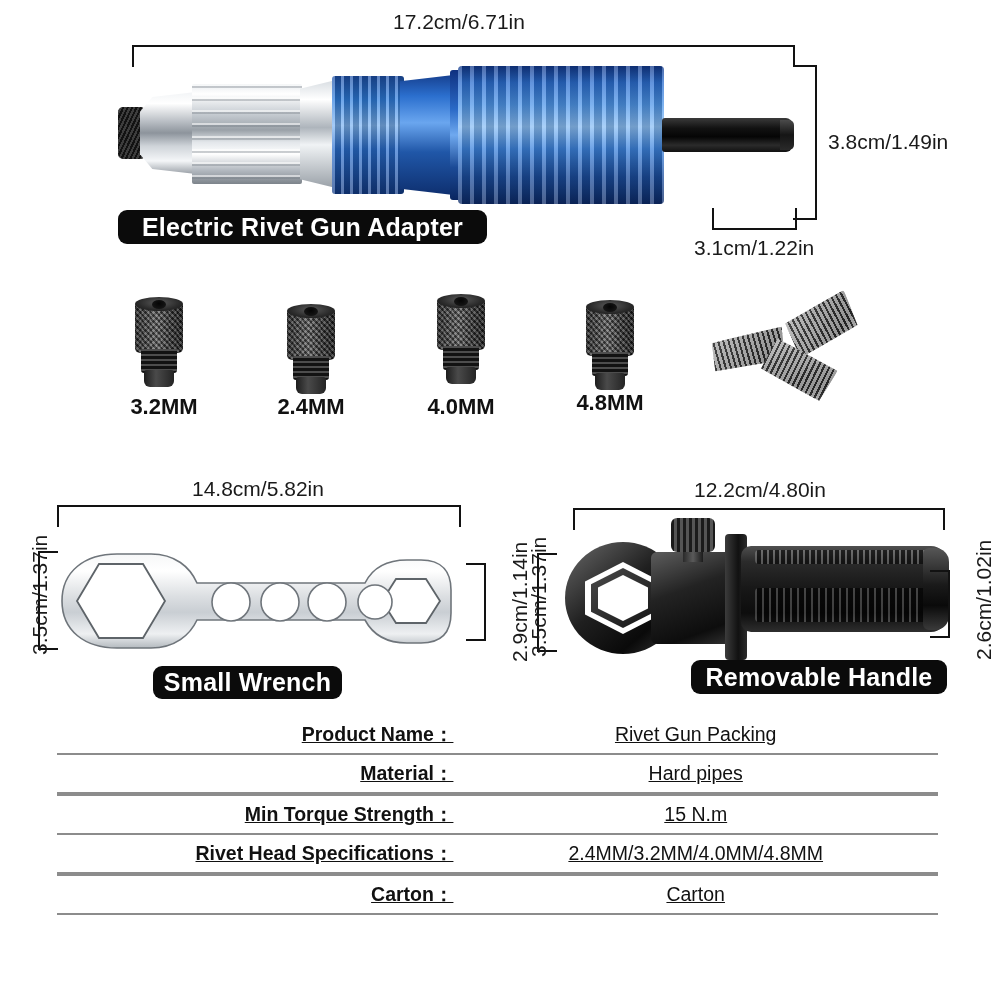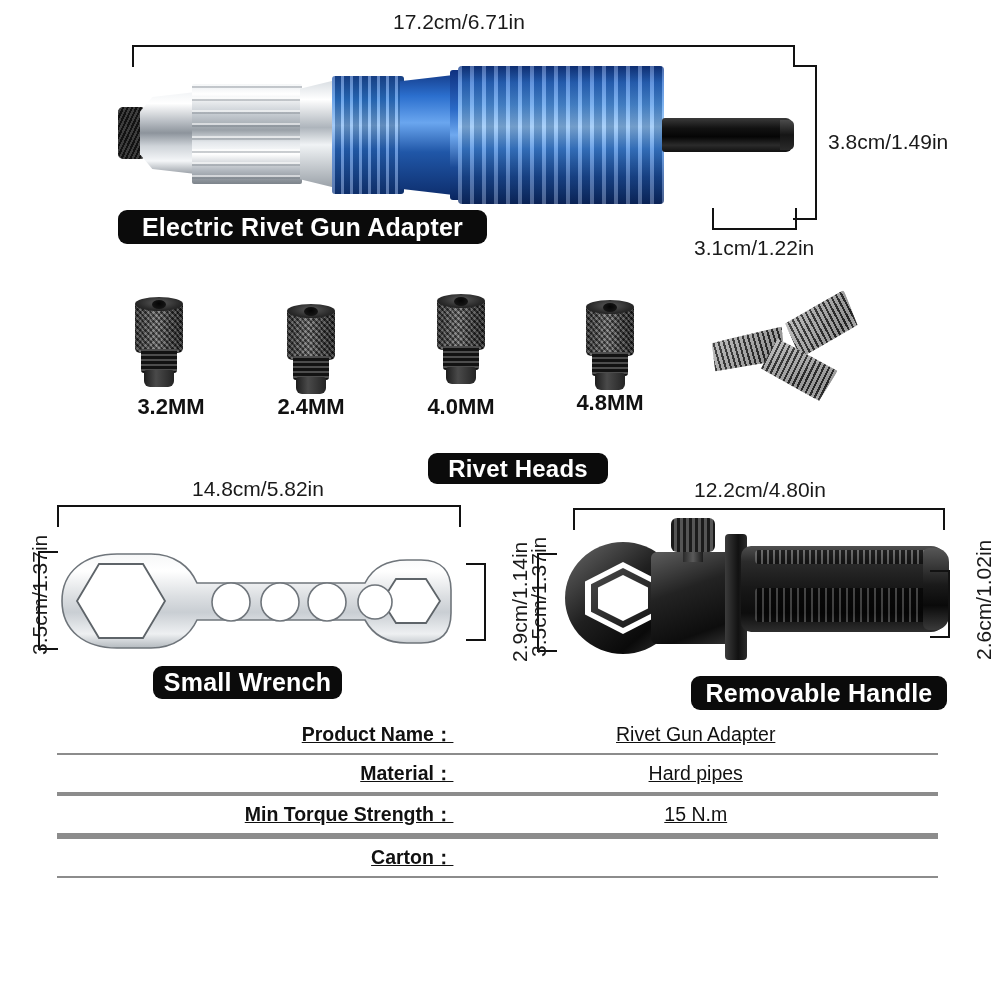--- a/index.html
+++ b/index.html
@@ -169,21 +169,21 @@
 
   <div class="abs pill" style="left:118px;top:210px;width:369px;height:34px;font-size:25px;">Electric Rivet Gun Adapter</div>
 
   <div class="rhead" style="left:131px;top:297px;">
     <div class="rh-knurl"></div>
     <div class="rh-top"></div>
     <div class="rh-bore"></div>
     <div class="rh-thread"></div>
     <div class="rh-tip"></div>
   </div>
-  <div class="abs mmlabel" style="left:113px;top:394px;width:116px;">3.2MM</div>
+  <div class="abs mmlabel" style="left:106px;top:394px;width:116px;">3.2MM</div>
 
   <div class="rhead" style="left:283px;top:304px;">
     <div class="rh-knurl"></div>
     <div class="rh-top"></div>
     <div class="rh-bore"></div>
     <div class="rh-thread"></div>
     <div class="rh-tip"></div>
   </div>
   <div class="abs mmlabel" style="left:253px;top:394px;width:116px;">2.4MM</div>
 
@@ -211,21 +211,20 @@
     </div>
   <div class="jaw" style="left:787px;top:304px;width:70px;height:40px;transform:rotate(-28deg);
        clip-path:polygon(4% 6%,100% 0,94% 94%,0 100%);border-radius:3px;">
       <div class="teeth"></div>
     </div>
   <div class="jaw" style="left:764px;top:351px;width:70px;height:38px;transform:rotate(26deg);
        clip-path:polygon(3% 0,100% 8%,95% 100%,0 90%);border-radius:3px;">
       <div class="teeth"></div>
     </div>
 
-  <div class="abs pill" style="left:428px;top:453px;width:180px;height:31px;font-size:24px;">Rivet Heads</div>
 
   <div class="abs vline" style="left:57px;top:505px;height:22px;"></div>
   <div class="abs hline" style="left:57px;top:505px;width:404px;"></div>
   <div class="abs vline" style="left:459px;top:505px;height:22px;"></div>
   <div class="abs dimtext" style="left:192px;top:477px;">14.8cm/5.82in</div>
 
   <div class="abs hline" style="left:38px;top:551px;width:20px;"></div>
   <div class="abs vline" style="left:38px;top:551px;height:99px;"></div>
   <div class="abs hline" style="left:38px;top:648px;width:20px;"></div>
   <div class="abs dimtext rot" style="left:28px;top:655px;">3.5cm/1.37in</div>
@@ -285,41 +284,46 @@
     <div class="hd hd-grip-rib-top"></div>
     <div class="hd hd-grip-rib-bot"></div>
     <div class="hd hd-endcap"></div>
   </div>
 
   <div class="abs hline" style="left:930px;top:570px;width:20px;"></div>
   <div class="abs vline" style="left:948px;top:570px;height:68px;"></div>
   <div class="abs hline" style="left:930px;top:636px;width:20px;"></div>
   <div class="abs dimtext rot" style="left:972px;top:660px;">2.6cm/1.02in</div>
 
-  <div class="abs pill" style="left:691px;top:676px;width:256px;height:34px;font-size:25px;">Removable Handle</div>
+  <div class="abs pill" style="left:691px;top:660px;width:256px;height:34px;font-size:25px;">Removable Handle</div>
 
   <div class="spec-table">
 
   <div class="spec-row">
         <div class="spec-key">Product Name：</div>
-        <div class="spec-val">Rivet Gun Adapter</div>
+        <div class="spec-val">Rivet Gun Packing</div>
       </div>
       <div class="spec-rule"></div>
       <div class="spec-row">
         <div class="spec-key">Material：</div>
         <div class="spec-val">Hard pipes</div>
       </div>
       <div class="spec-rule"></div>
       <div class="spec-rule"></div>
       <div class="spec-row">
         <div class="spec-key">Min Torque Strength：</div>
         <div class="spec-val">15 N.m</div>
       </div>
       <div class="spec-rule"></div>
+      <div class="spec-row">
+        <div class="spec-key">Rivet Head Specifications：</div>
+        <div class="spec-val">2.4MM/3.2MM/4.0MM/4.8MM</div>
+      </div>
       <div class="spec-rule"></div>
       <div class="spec-rule"></div>
       <div class="spec-row">
         <div class="spec-key">Carton：</div>
+        <div class="spec-val">Carton</div>
       </div>
       <div class="spec-rule"></div>
     </div>
 
 </div>
 
 </body></html>

